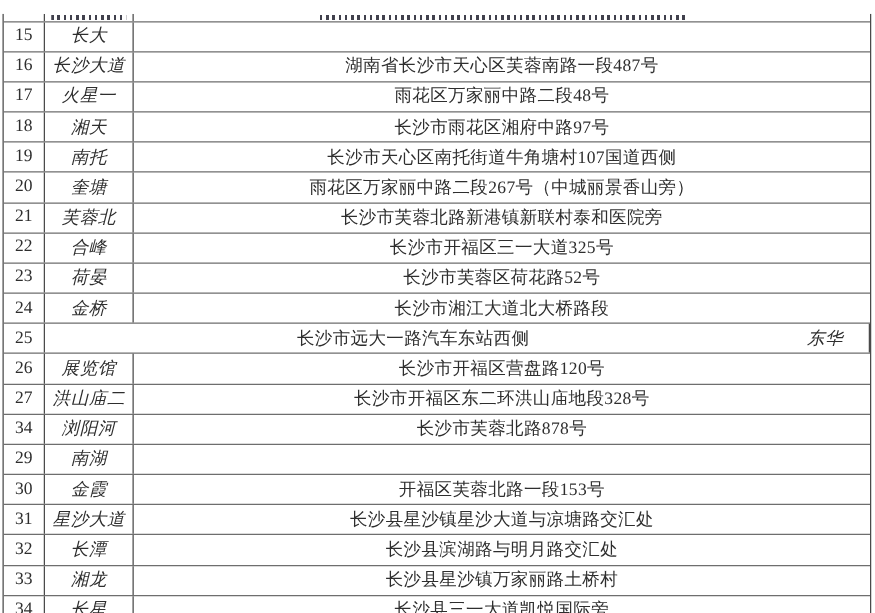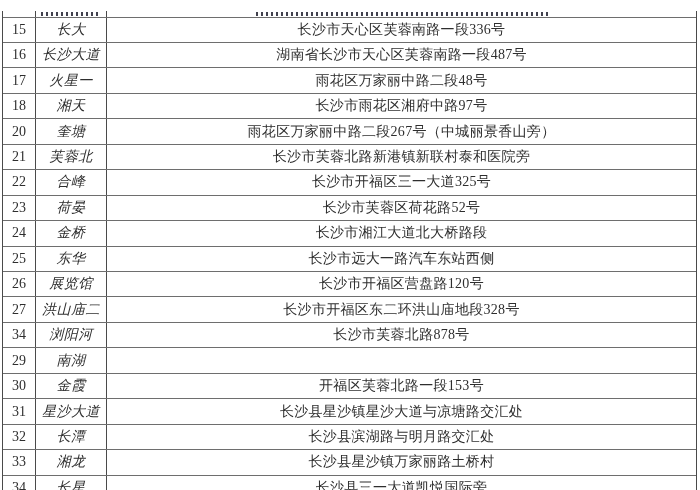--- a/index.html
+++ b/index.html
@@ -60,41 +60,45 @@
       </div>
       <div class="cell addr">
         <span class="smudge addr-smudge"></span>
       </div>
     </div>
 
     <div style="display:flex;flex-direction:column;flex:1;min-height:0">
   <div class="row">
     <div class="cell num">15</div>
     <div class="cell name">长大</div>
-    <div class="cell addr">长沙市天心区芙蓉南路一段336号</div>
   </div>
 
   <div class="row">
     <div class="cell num">16</div>
     <div class="cell name">长沙大道</div>
     <div class="cell addr">湖南省长沙市天心区芙蓉南路一段487号</div>
   </div>
 
   <div class="row">
     <div class="cell num">17</div>
     <div class="cell name">火星一</div>
     <div class="cell addr">雨花区万家丽中路二段48号</div>
   </div>
 
   <div class="row">
     <div class="cell num">18</div>
     <div class="cell name">湘天</div>
     <div class="cell addr">长沙市雨花区湘府中路97号</div>
   </div>
 
+  <div class="row">
+    <div class="cell num">19</div>
+    <div class="cell name">南托</div>
+    <div class="cell addr">长沙市天心区南托街道牛角塘村107国道西侧</div>
+  </div>
 
   <div class="row">
     <div class="cell num">20</div>
     <div class="cell name">奎塘</div>
     <div class="cell addr">雨花区万家丽中路二段267号（中城丽景香山旁）</div>
   </div>
 
   <div class="row">
     <div class="cell num">21</div>
     <div class="cell name">芙蓉北</div>
@@ -114,22 +118,22 @@
   </div>
 
   <div class="row">
     <div class="cell num">24</div>
     <div class="cell name">金桥</div>
     <div class="cell addr">长沙市湘江大道北大桥路段</div>
   </div>
 
   <div class="row">
     <div class="cell num">25</div>
+    <div class="cell addr">长沙市远大一路汽车东站西侧</div>
     <div class="cell name">东华</div>
-    <div class="cell addr">长沙市远大一路汽车东站西侧</div>
   </div>
 
   <div class="row">
     <div class="cell num">26</div>
     <div class="cell name">展览馆</div>
     <div class="cell addr">长沙市开福区营盘路120号</div>
   </div>
 
   <div class="row">
     <div class="cell num">27</div>

